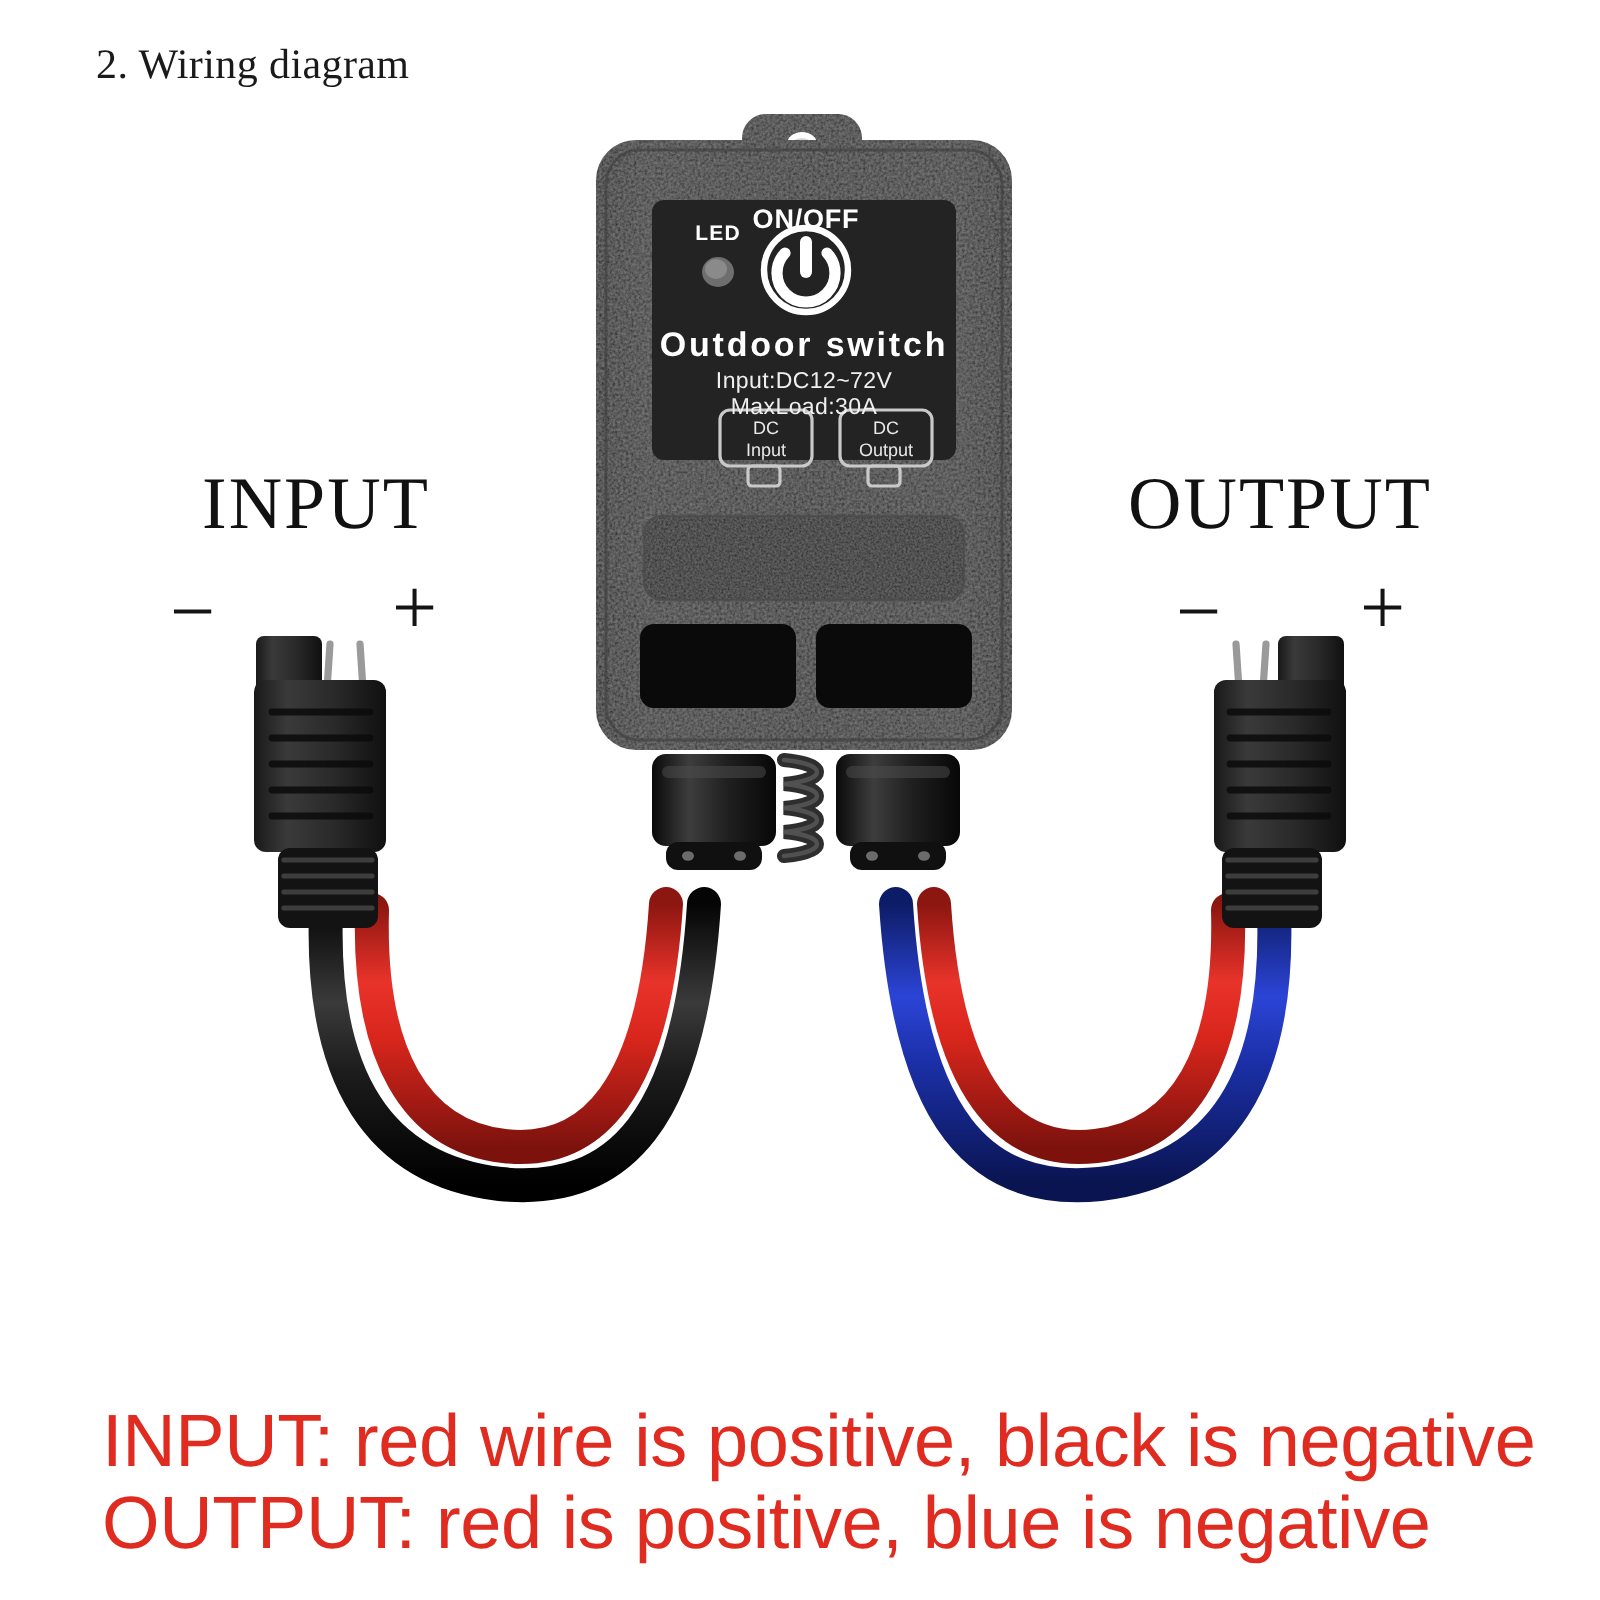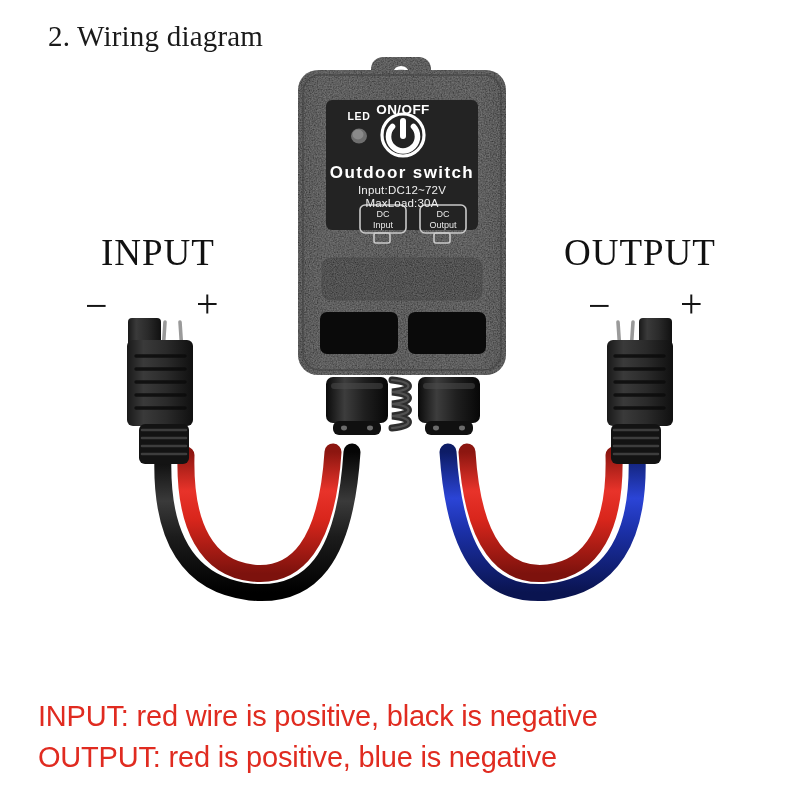--- a/index.html
+++ b/index.html
@@ -22,21 +22,21 @@
     width: 800px;
     height: 800px;
   }
 
   
   .heading {
     position: absolute;
     left: 48px;
     top: 20px;
     font-family: "Liberation Serif", "DejaVu Serif", serif;
-    font-size: 29px;
+    font-size: 21px;
     color: #1a1a1a;
     letter-spacing: 0.2px;
     white-space: nowrap;
   }
 
   
   .side-label {
     position: absolute;
     font-family: "Liberation Serif", "DejaVu Serif", serif;
     font-size: 37px;
@@ -58,24 +58,24 @@
   .polarity.minus { font-size: 40px; }
   .polarity.plus  { font-size: 40px; }
   .pol-in-minus  { left: 85px;  top: 286px; }
   .pol-in-plus   { left: 196px; top: 284px; }
   .pol-out-minus { left: 588px; top: 286px; }
   .pol-out-plus  { left: 680px; top: 284px; }
 
   
   .caption {
     position: absolute;
-    left: 38px;
+    left: 51px;
     white-space: nowrap;
     font-family: "Liberation Sans", sans-serif;
-    font-size: 29px;
+    font-size: 37px;
     font-weight: 400;
     letter-spacing: -0.2px;
   }
   .caption.line1 { top: 700px; }
   .caption.line2 { top: 741px; text-align: center; }
 
   
   #scene { position: absolute; left: 0; top: 0; }
 </style>
 </head>

